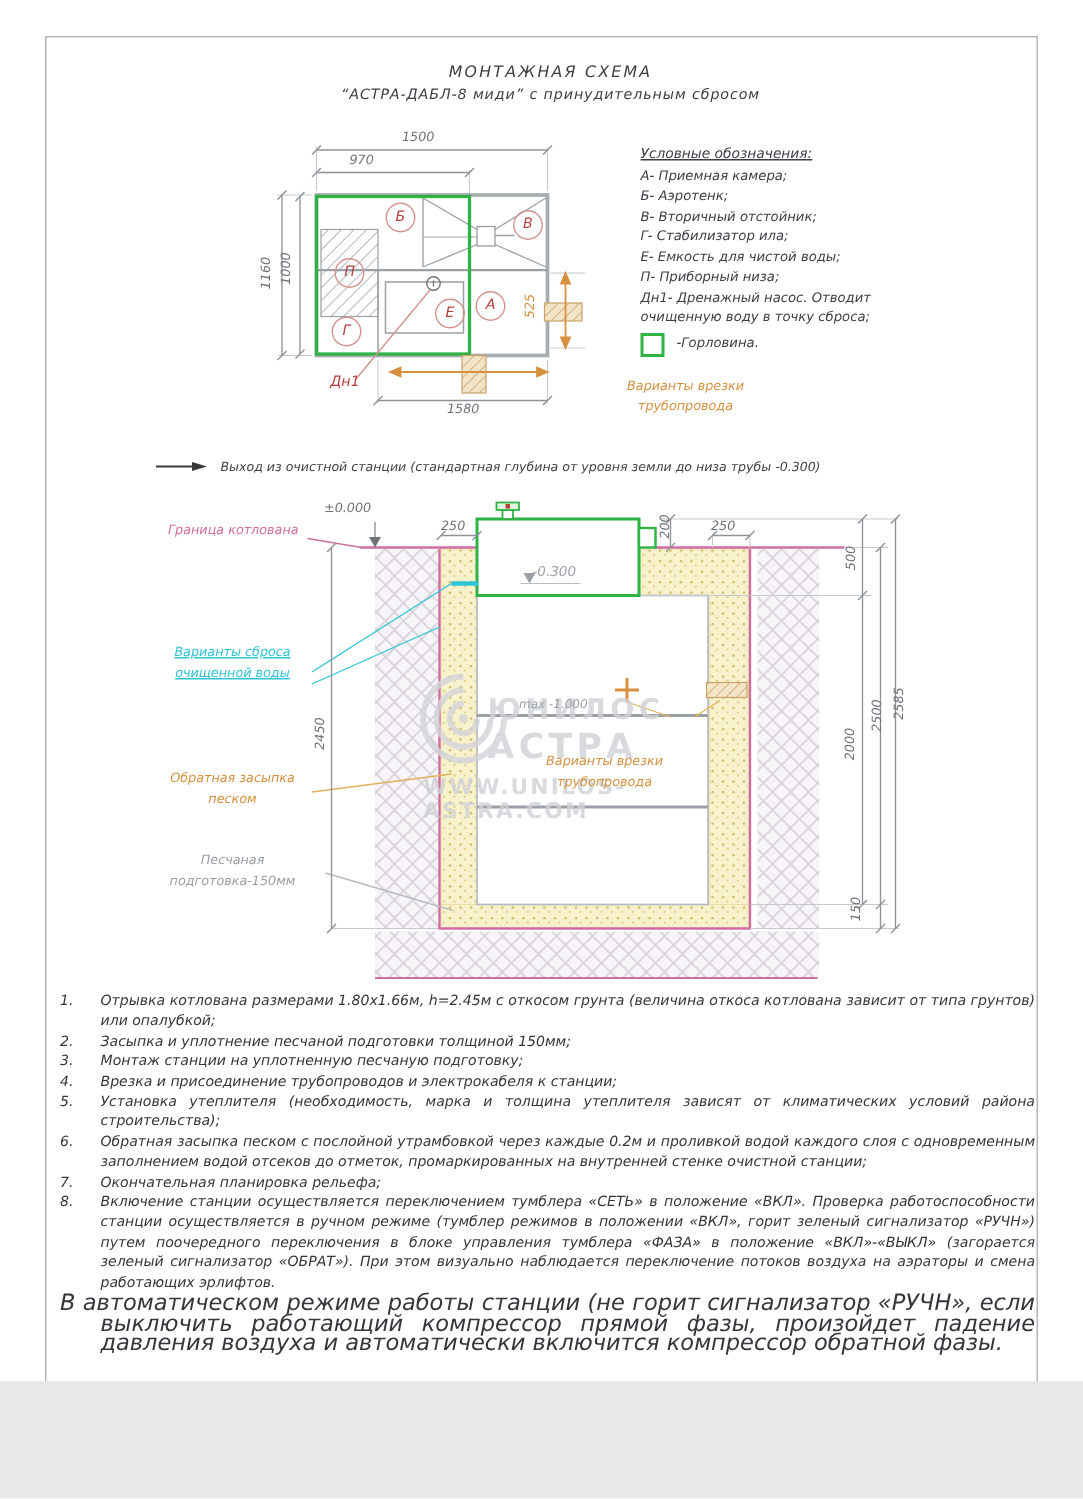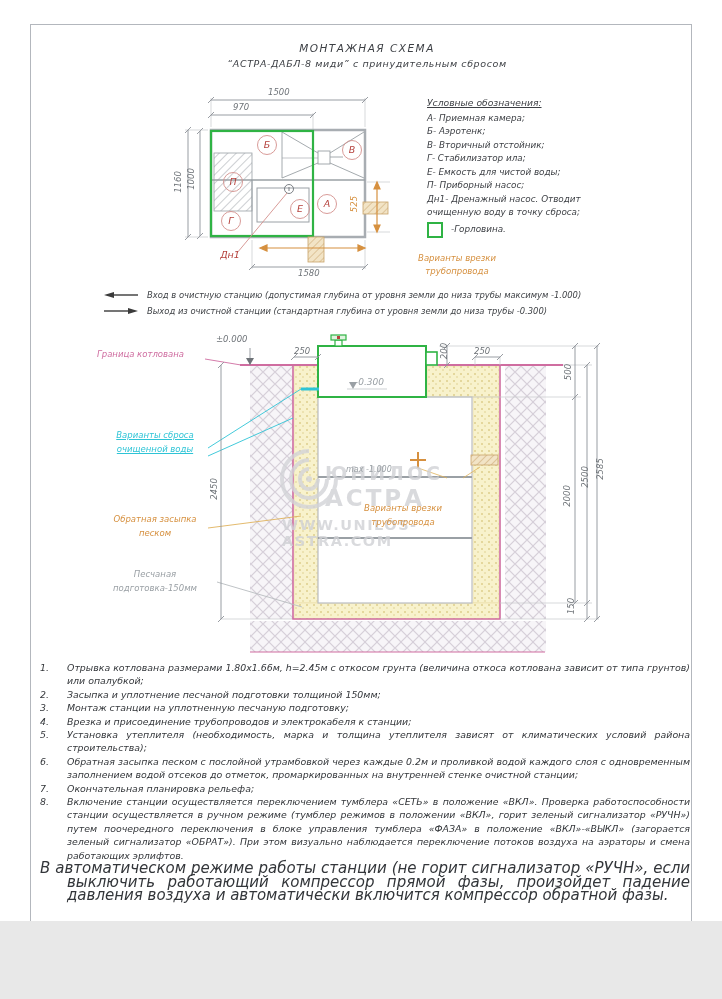--- a/index.html
+++ b/index.html
@@ -138,38 +138,31 @@
   <div class="cl" style="left:316px;top:199px">А</div>
   <div class="cl" style="left:219px;top:250px">Дн1</div>
 
   <div class="legend">
     <div class="lt">Условные обозначения:</div>
     <div>А- Приемная камера;</div>
     <div>Б- Аэротенк;</div>
     <div>В- Вторичный отстойник;</div>
     <div>Г- Стабилизатор ила;</div>
     <div>Е- Емкость для чистой воды;</div>
-    <div>П- Приборный насос;</div>
+    <div>П- Приборный низа;</div>
     <div>Дн1- Дренажный насос. Отводит очищенную воду в точку сброса;</div>
     <div class="gorl">
       <span class="gsq"></span>
       <span>-Горловина.</span>
     </div>
   </div>
 
   <div class="lbl orange ctr" style="left:398px;top:253px;width:118px">Варианты врезки</div>
   <div class="lbl orange ctr" style="left:398px;top:266px;width:118px">трубопровода</div>
 
-  <div class="io-row" style="top:290px">
-    <svg width="34" height="8">
-      <line x1="7" y1="4" x2="34" y2="4" stroke="#3a3a3a" stroke-width="1.4"></line>
-      <polygon points="0,4 10,1 10,7" fill="#3a3a3a"></polygon>
-    </svg>
-    <span>Вход в очистную станцию (допустимая глубина от уровня земли до низа трубы максимум -1.000)</span>
-  </div>
   <div class="io-row" style="top:306px">
     <svg width="34" height="8">
       <line x1="0" y1="4" x2="27" y2="4" stroke="#3a3a3a" stroke-width="1.4"></line>
       <polygon points="34,4 24,1 24,7" fill="#3a3a3a"></polygon>
     </svg>
     <span>Выход из очистной станции (стандартная глубина от уровня земли до низа трубы -0.300)</span>
   </div>
 
   <svg class="abs" style="left:95px;top:330px" width="570" height="330" viewBox="0 0 570 330">
     <defs>
@@ -281,21 +274,21 @@
         <path d="M31,14 a18,19 0 1,0 18,19"></path>
         <path d="M31,23 a9,10 0 1,0 9,10"></path>
       </g>
       <circle cx="31" cy="33" r="3" fill="#d3d4d8"></circle>
     </svg>
     <div class="wm-t" style="left:47px;top:18px;font-size:19px">ЮНИЛОС</div>
     <div class="wm-t" style="left:47px;top:41px;font-size:23px">АСТРА</div>
     <div class="wm-t" style="left:4px;top:73px;font-size:14.5px;letter-spacing:1.5px">WWW.UNILOS-ASTRA.COM</div>
   </div>
 
-  <div class="lbl pink" style="left:97px;top:349px">Граница котлована</div>
+  <div class="lbl pink" style="left:112px;top:349px">Граница котлована</div>
   <div class="lbl" style="left:216px;top:334px">±0.000</div>
   <div class="lbl" style="left:294px;top:346px">250</div>
   <div class="lbl" style="left:474px;top:346px">250</div>
   <div class="lbl rot" style="left:424px;top:346px">200</div>
   <div class="lbl gray" style="left:355px;top:377px;font-size:9px">-0.300</div>
   <div class="lbl cyan ctr" style="left:100px;top:430px;width:110px">Варианты сброса</div>
   <div class="lbl cyan ctr" style="left:100px;top:444px;width:110px">очищенной воды</div>
   <div class="lbl orange ctr" style="left:100px;top:514px;width:110px">Обратная засыпка</div>
   <div class="lbl orange ctr" style="left:100px;top:528px;width:110px">песком</div>
   <div class="lbl gray ctr" style="left:100px;top:569px;width:110px">Песчаная</div>

